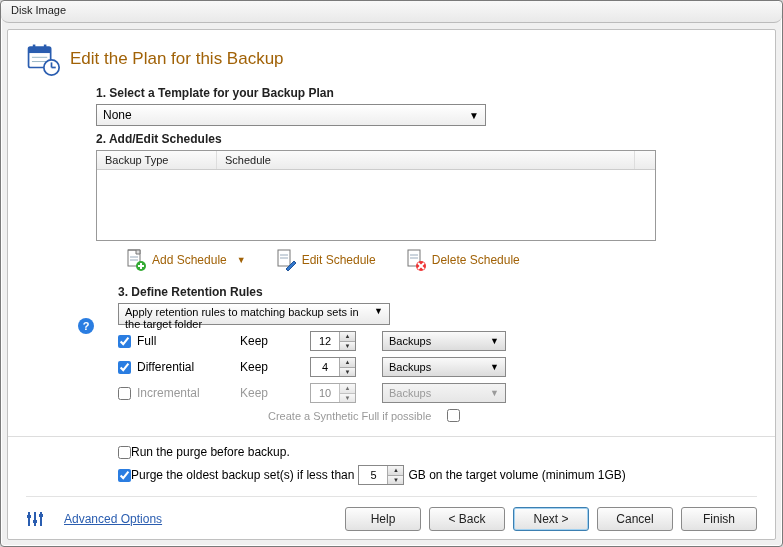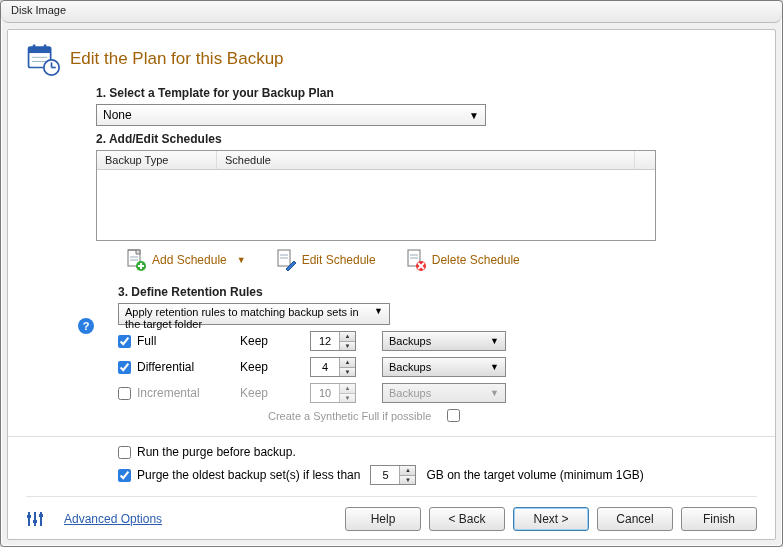--- a/index.html
+++ b/index.html
@@ -31,21 +31,21 @@
 .ret-row .keep { width: 44px; }
 .spin { display: flex; align-items: stretch; border: 1px solid #888; width: 46px; height: 20px; background: #fff; }
 .spin input { border: none; width: 28px; font-size: 11px; text-align: center; outline: none; background: transparent; }
 .spin .arrows { width: 16px; display: flex; flex-direction: column; border-left: 1px solid #aaa; }
 .spin .arrows div { flex:1; background: linear-gradient(#f6f6f6,#ddd); font-size: 6px; display:flex;align-items:center;justify-content:center; color:#333; border-bottom:1px solid #aaa;}
 .spin .arrows div:last-child{border-bottom:none;}
 .units { width: 124px; height: 20px; border: 1px solid #888; background: linear-gradient(#fafafa,#dcdcdc); font-size: 11px; padding: 1px 6px; display: flex; align-items: center; justify-content: space-between; }
 .units.disabled { color:#9a9a9a; background:linear-gradient(#f4f4f4,#e6e6e6);}
 .synth { margin-left: 150px; font-size: 11px; color: #999; display: flex; align-items: flex-end; gap: 16px; }
 .hr { border: none; border-top: 1px solid #ddd; margin: 8px -18px 8px -18px; }
-.purge-row { margin-left: 92px; display: flex; align-items: center; gap: 6px; font-size: 12px; margin-bottom: 6px; }
+.purge-row { margin-left: 92px; display: flex; align-items: center; font-size: 12px; margin-bottom: 6px; }
 .footer { margin-top: auto; padding-top: 10px; border-top: 1px solid #e3e3e3; display: flex; align-items: center; }
 .adv { color: #2a5db0; font-size: 12px; text-decoration: underline; display: flex; align-items: center; gap: 20px; }
 .adv-ico { width: 18px; height: 16px; }
 .btns { margin-left: auto; display: flex; gap: 8px; }
 .btn { width: 76px; height: 24px; border: 1px solid #8a8a8a; border-radius: 3px; background: linear-gradient(#fdfdfd,#e3e3e3); font-size: 12px; color: #222; display:flex;align-items:center;justify-content:center; }
 .btn.def { border: 1px solid #3c7fb1; box-shadow: 0 0 0 1px #a0d0f0 inset; }
 input[type=checkbox]{ width:13px;height:13px; accent-color:#2a7de1;}
 </style>
 </head>
 <body>

